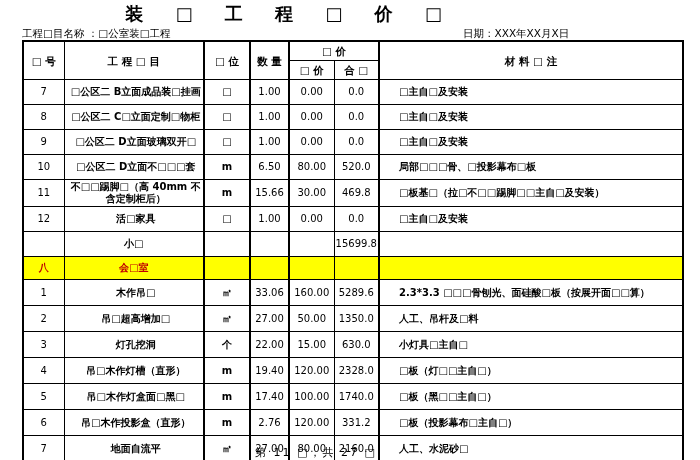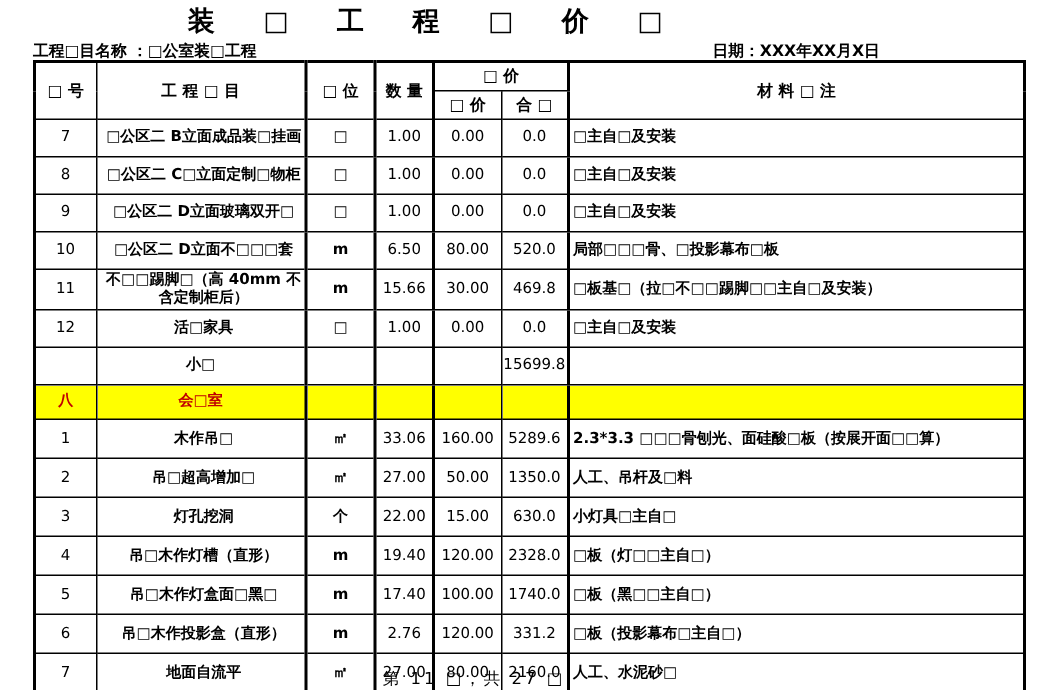--- a/index.html
+++ b/index.html
@@ -4,39 +4,39 @@
 <style>
   html,body{margin:0;padding:0;}
   body{
     width:700px;height:460px;background:#ffffff;position:relative;
     font-family:"DejaVu Sans","Liberation Sans",sans-serif;color:#000;
   }
   .title{
     position:absolute;top:2px;left:0;width:580px;text-align:center;
     font-size:18px;font-weight:bold;letter-spacing:13px;white-space:nowrap;
   }
-  .meta-project{position:absolute;top:27px;left:22px;font-size:10.5px;font-weight:bold;white-space:nowrap;}
-  .meta-date{position:absolute;top:27px;left:463px;font-size:10.5px;font-weight:bold;white-space:nowrap;margin-left:12px;}
+  .meta-project{position:absolute;top:27px;left:22px;font-size:10.5px;font-weight:normal;white-space:nowrap;}
+  .meta-date{position:absolute;top:27px;left:463px;font-size:10.5px;font-weight:normal;white-space:nowrap;}
   table.sheet{
     position:absolute;top:40px;left:22px;width:660px;
     border-collapse:collapse;table-layout:fixed;border:2px solid #000;
   }
   .sheet th,.sheet td{
     border:1px solid #000;border-top-width:1.5px;border-bottom-width:1.5px;
     padding:0;margin:0;overflow:hidden;vertical-align:middle;
     font-size:10px;line-height:12px;
   }
   .sheet thead th{font-weight:bold;text-align:center;height:18px;font-size:10.5px;}
   .thin-b{border-bottom-width:1px !important;}
   .thin-t{border-top-width:1px !important;}
   .br2{border-right-width:2px !important;}
   td.num{text-align:center;font-weight:normal;}
   td.item{text-align:center;padding-left:4px;font-weight:bold;}
   td.unit{text-align:center;font-weight:bold;}
-  td.mat{text-align:left;padding-left:2px;font-weight:bold;white-space:nowrap;}
+  td.mat{text-align:left;padding-left:19px;font-weight:bold;white-space:nowrap;}
   td.center-lb{text-align:center;font-weight:bold;}
   tr.r24 td{height:24px;}
   tr.r26 td{height:26px;}
   tr.r22 td{height:22px;}
   tr.r25 td{height:25px;}
   tr.section-row td{background:#ffff00;color:#c00000;font-weight:bold;}
   .footer{
     position:absolute;top:445px;left:0;width:632px;text-align:center;
     font-size:11px;letter-spacing:2px;white-space:nowrap;
   }

